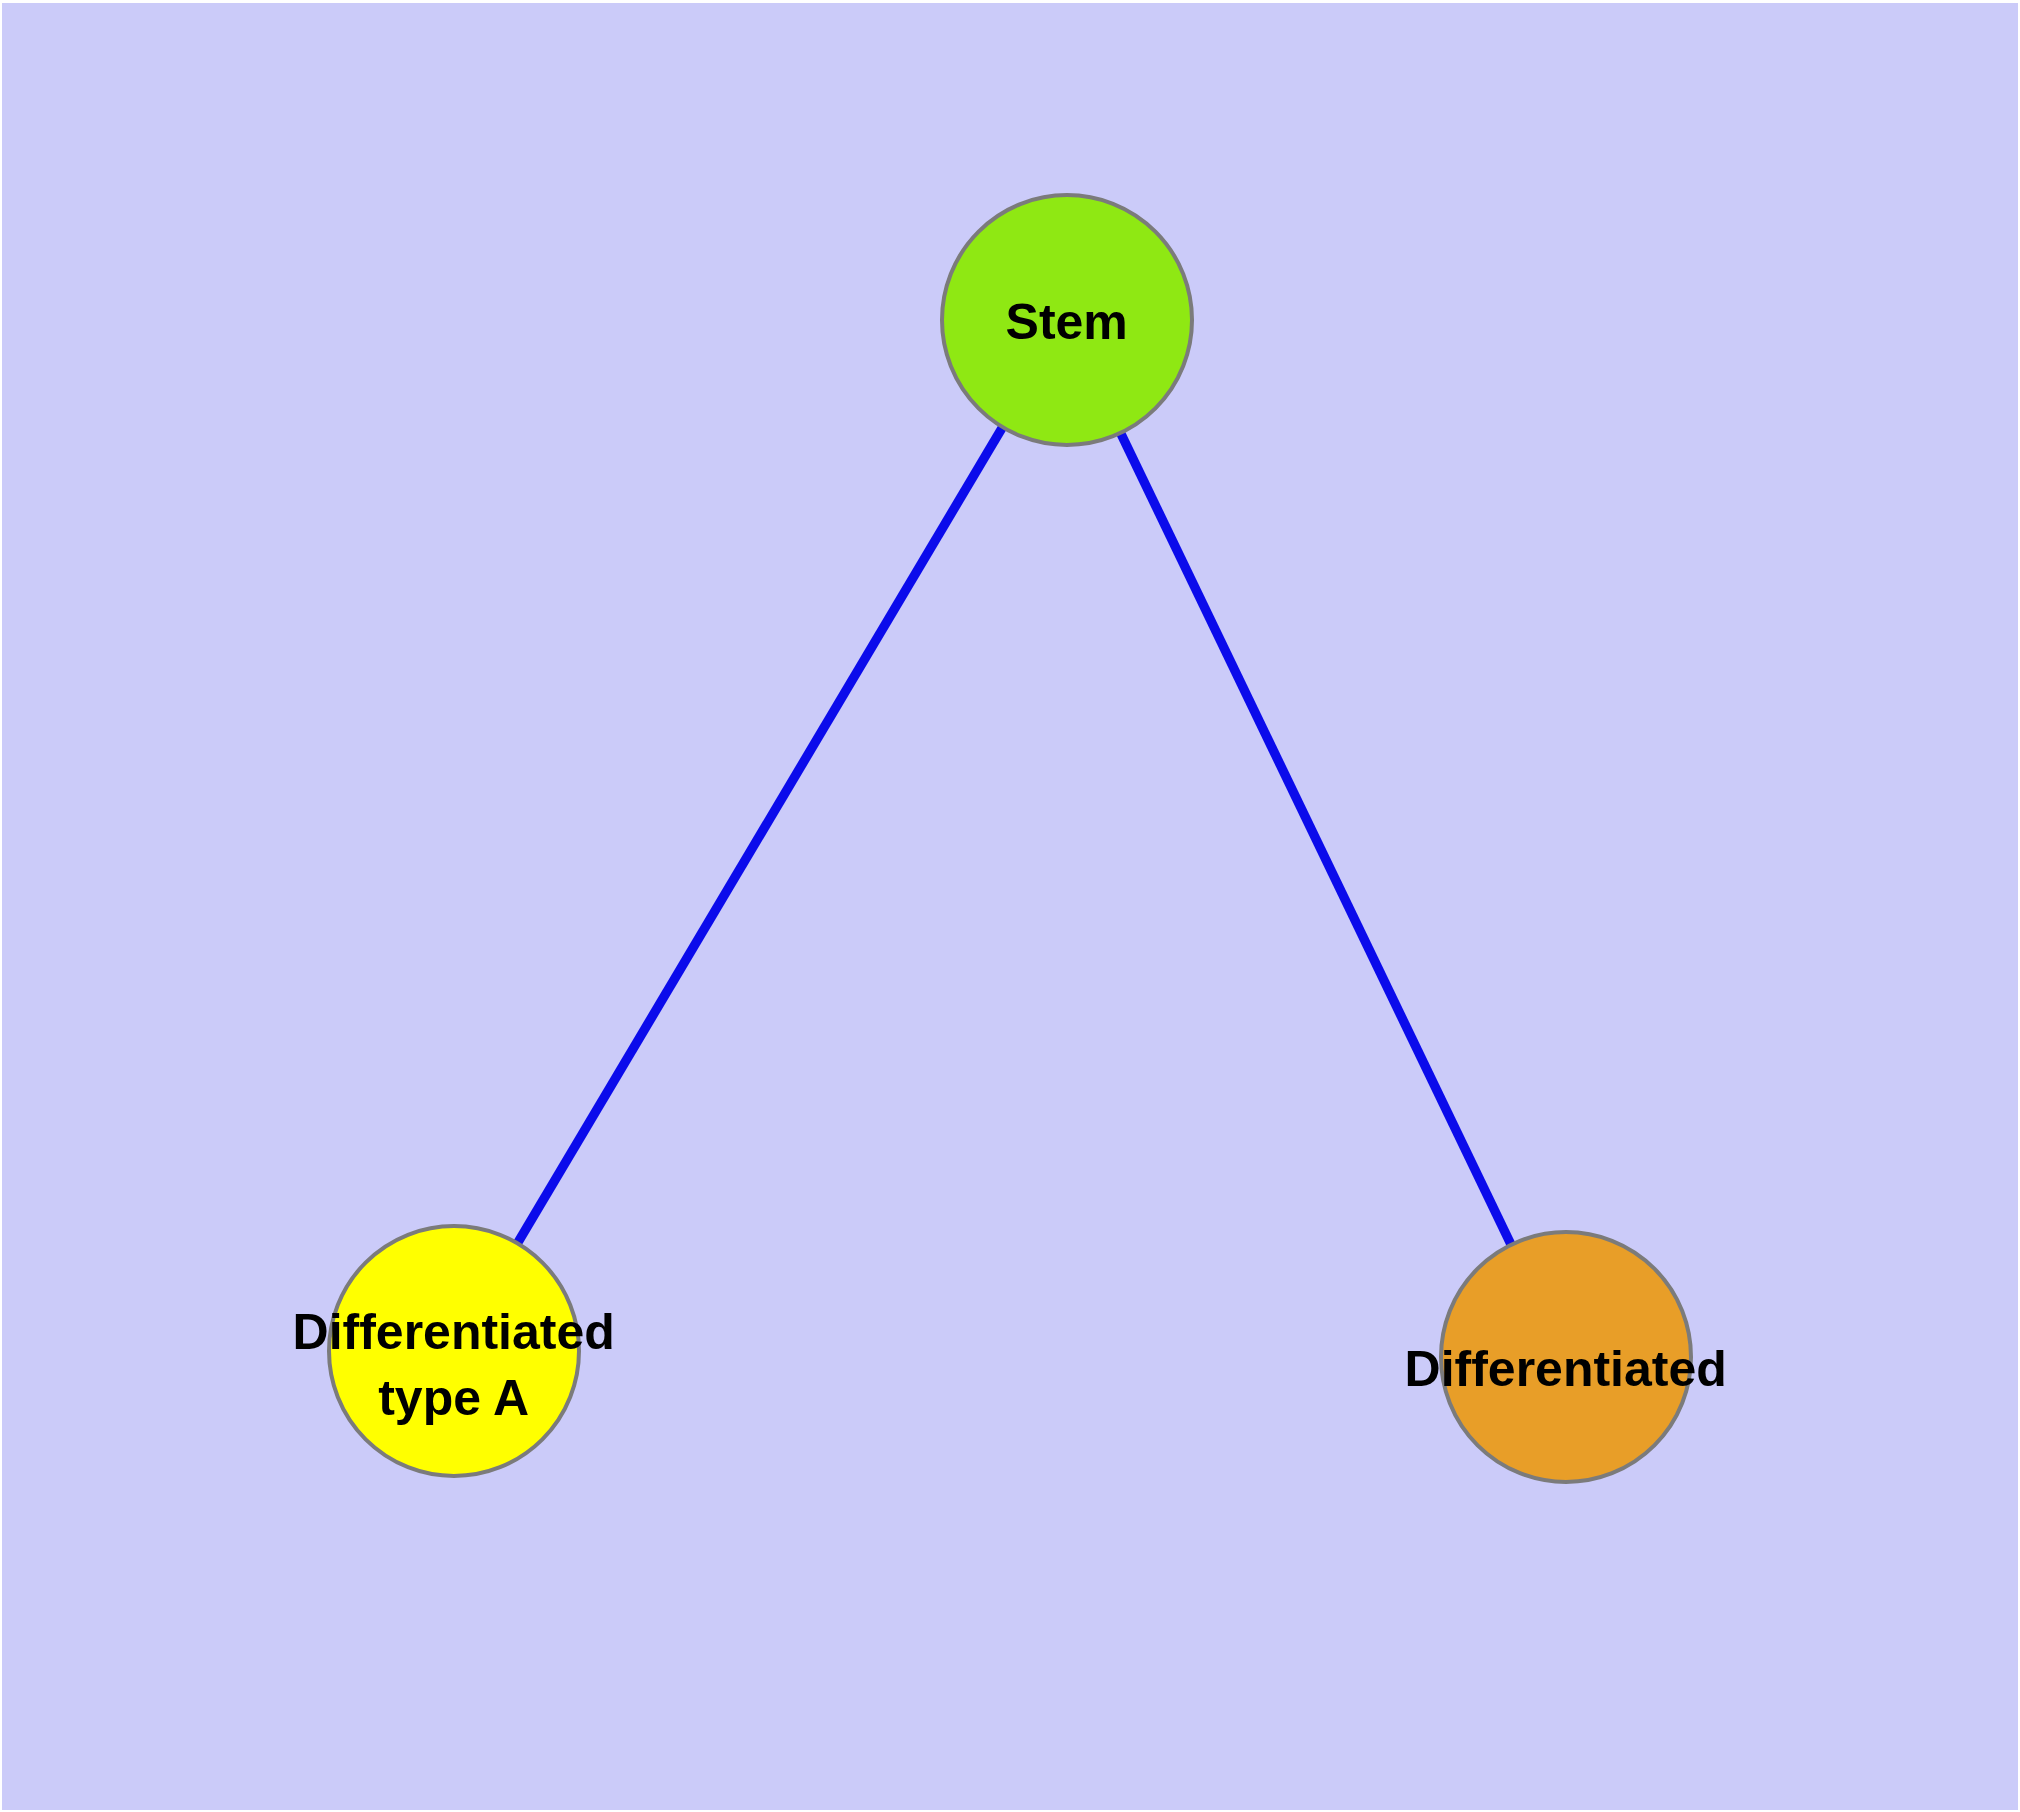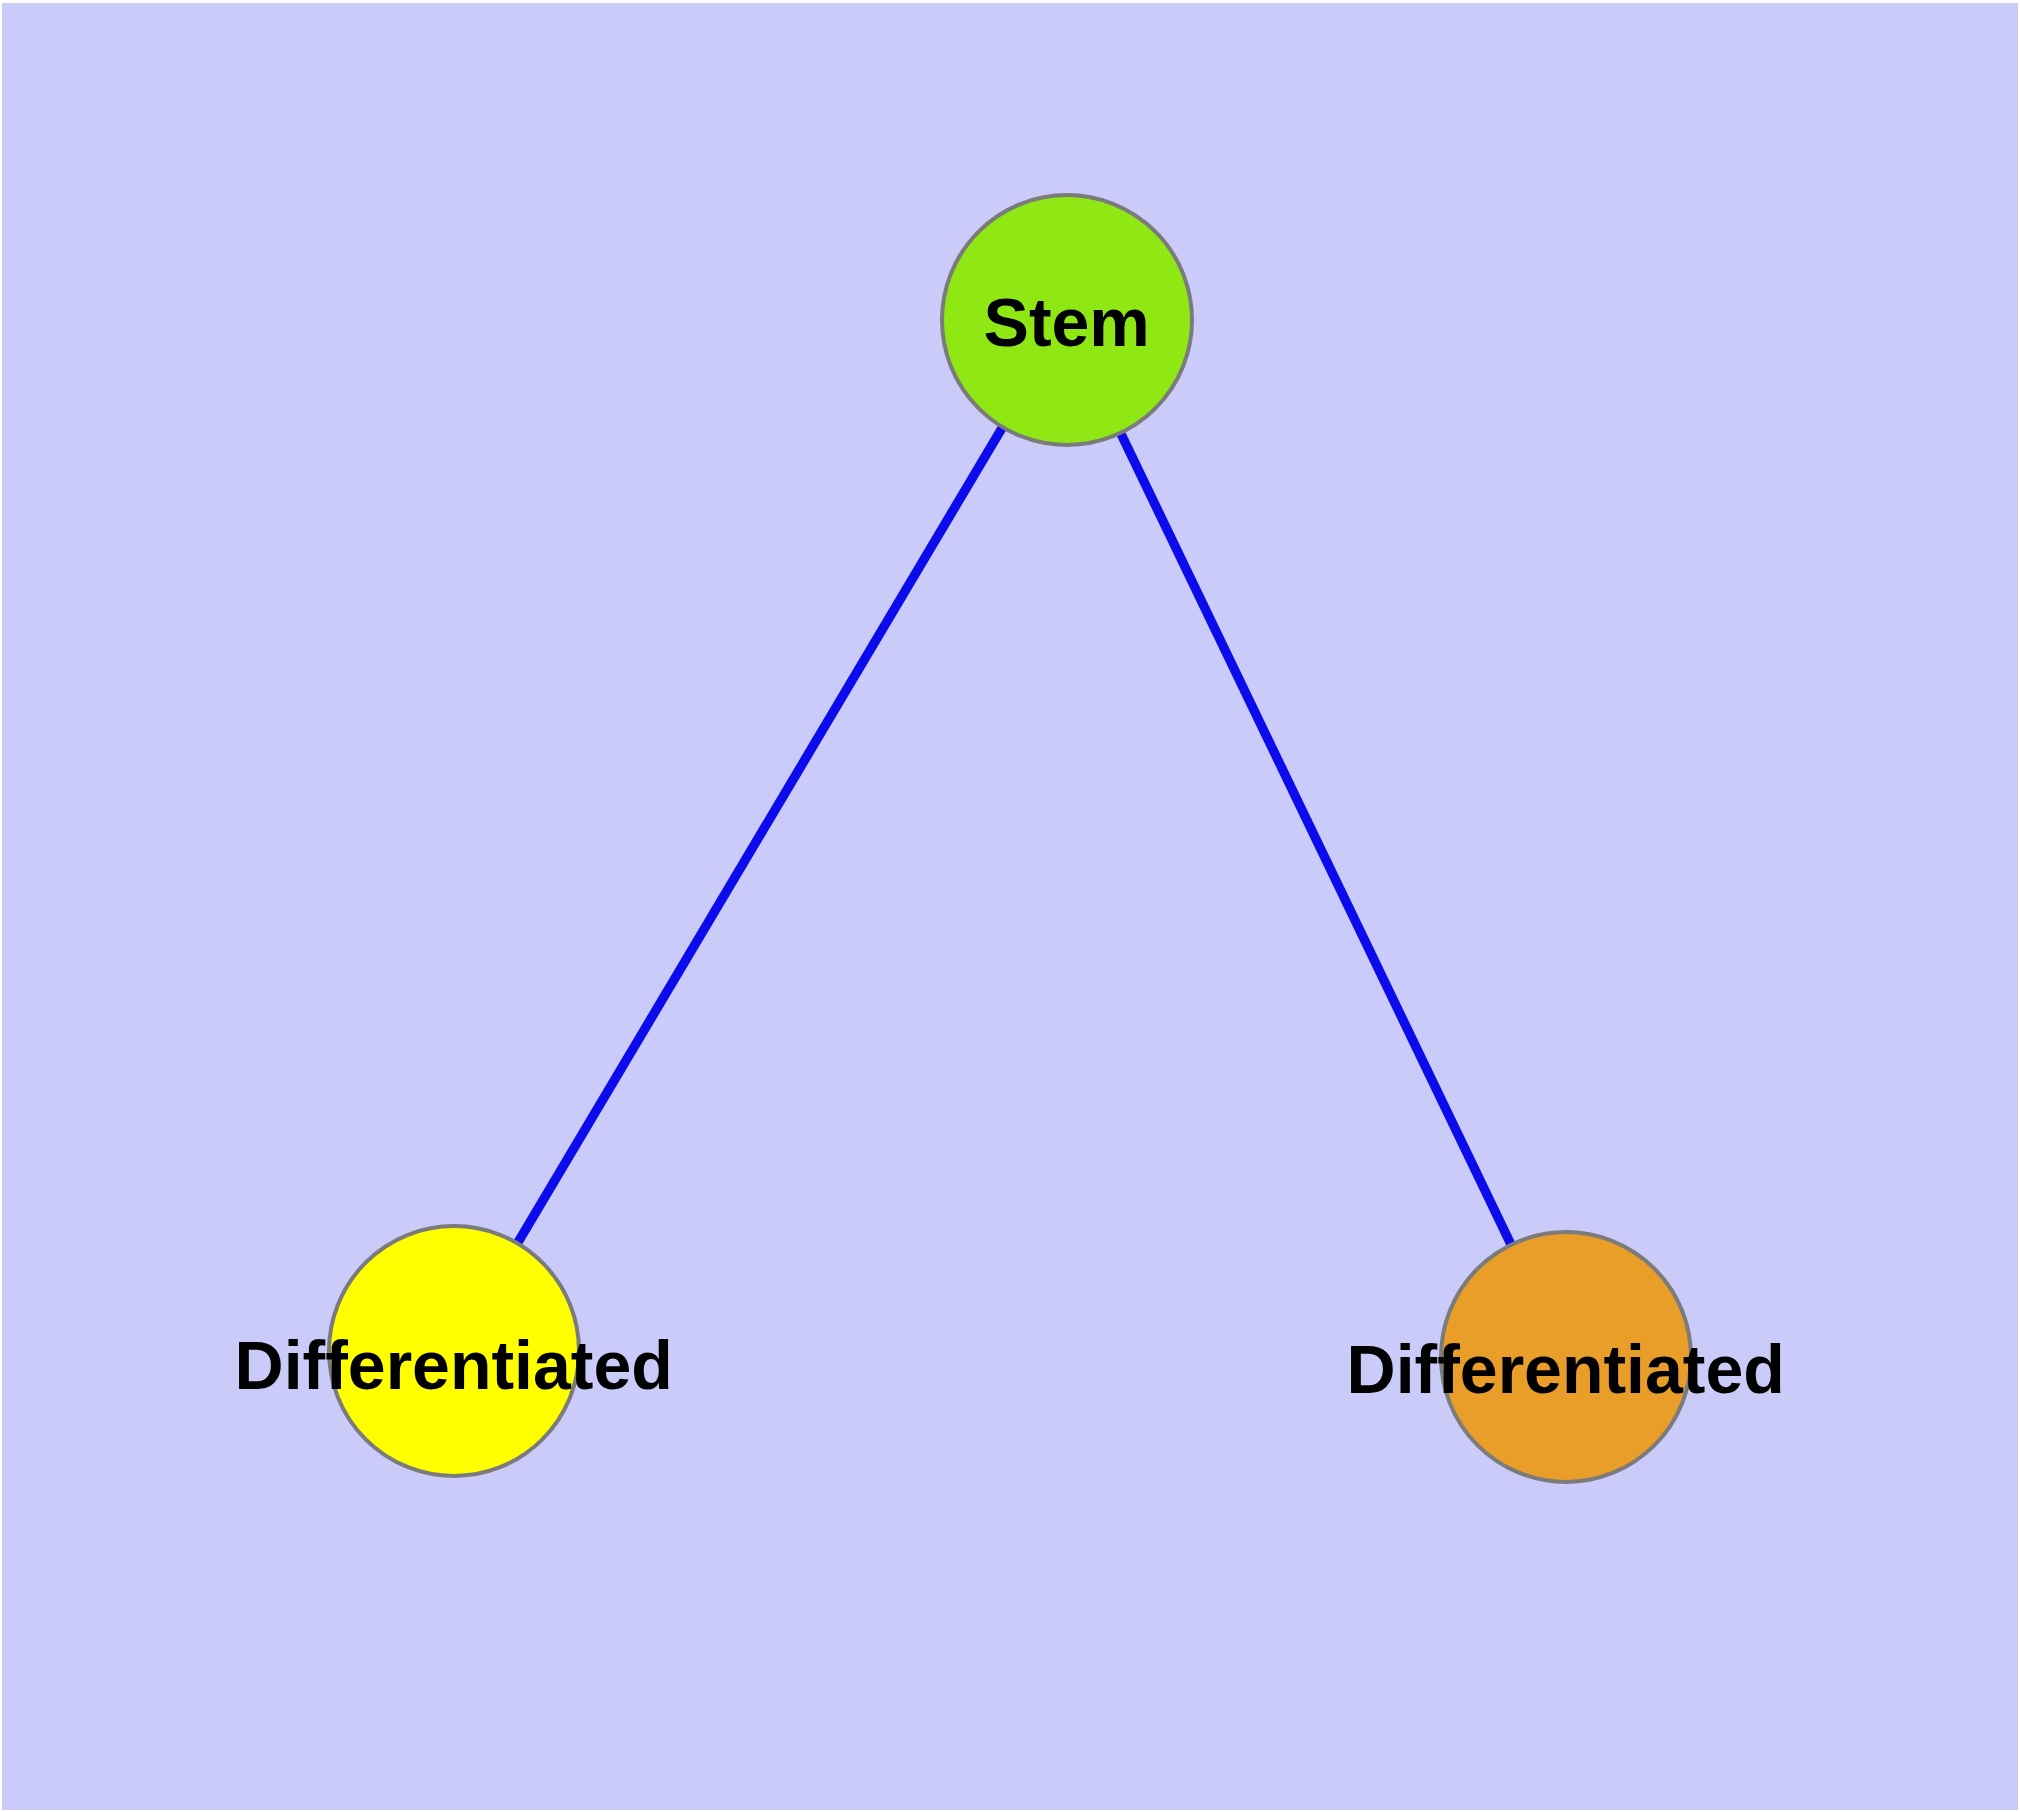--- a/index.html
+++ b/index.html
@@ -37,21 +37,21 @@
     border-radius: 50%;
     box-sizing: border-box;
     transform: translate(-50%, -50%);
   }
   .node-stem  { left: 1065px; top: 317px;  }
   .node-a     { left: 452px;  top: 1348px; }
   .node-b     { left: 1564px; top: 1354px; }
   .label {
     position: absolute;
     transform: translate(-50%, -50%);
-    font-size: 68px;
+    font-size: 50px;
     font-weight: bold;
     line-height: 1.33;
     text-align: center;
     white-space: nowrap;
     letter-spacing: 0;
   }
   .label-stem { left: 1065px; top: 319px;  }
   .label-a    { left: 452px;  top: 1362px; }
   .label-b    { left: 1564px; top: 1366px; }
 </style>
@@ -70,20 +70,21 @@
   <div class="node node-a" style="background: rgb(255, 255, 0); border-color: rgb(123, 123, 123);"></div>
 
   <div class="node node-b" style="background: rgb(232, 158, 40); border-color: rgb(123, 123, 123);"></div>
 
   <div class="label label-stem" style="color: rgb(0, 0, 0);">
     <span>Stem</span>
   </div>
 
   <div class="label label-a" style="color: rgb(0, 0, 0);">
     <span>Differentiated</span><br>
+    <span>type A</span>
   </div>
 
   <div class="label label-b" style="color: rgb(0, 0, 0);">
     <span>Differentiated</span><br>
   </div>
 
 </div>
 
 
 </body></html>

